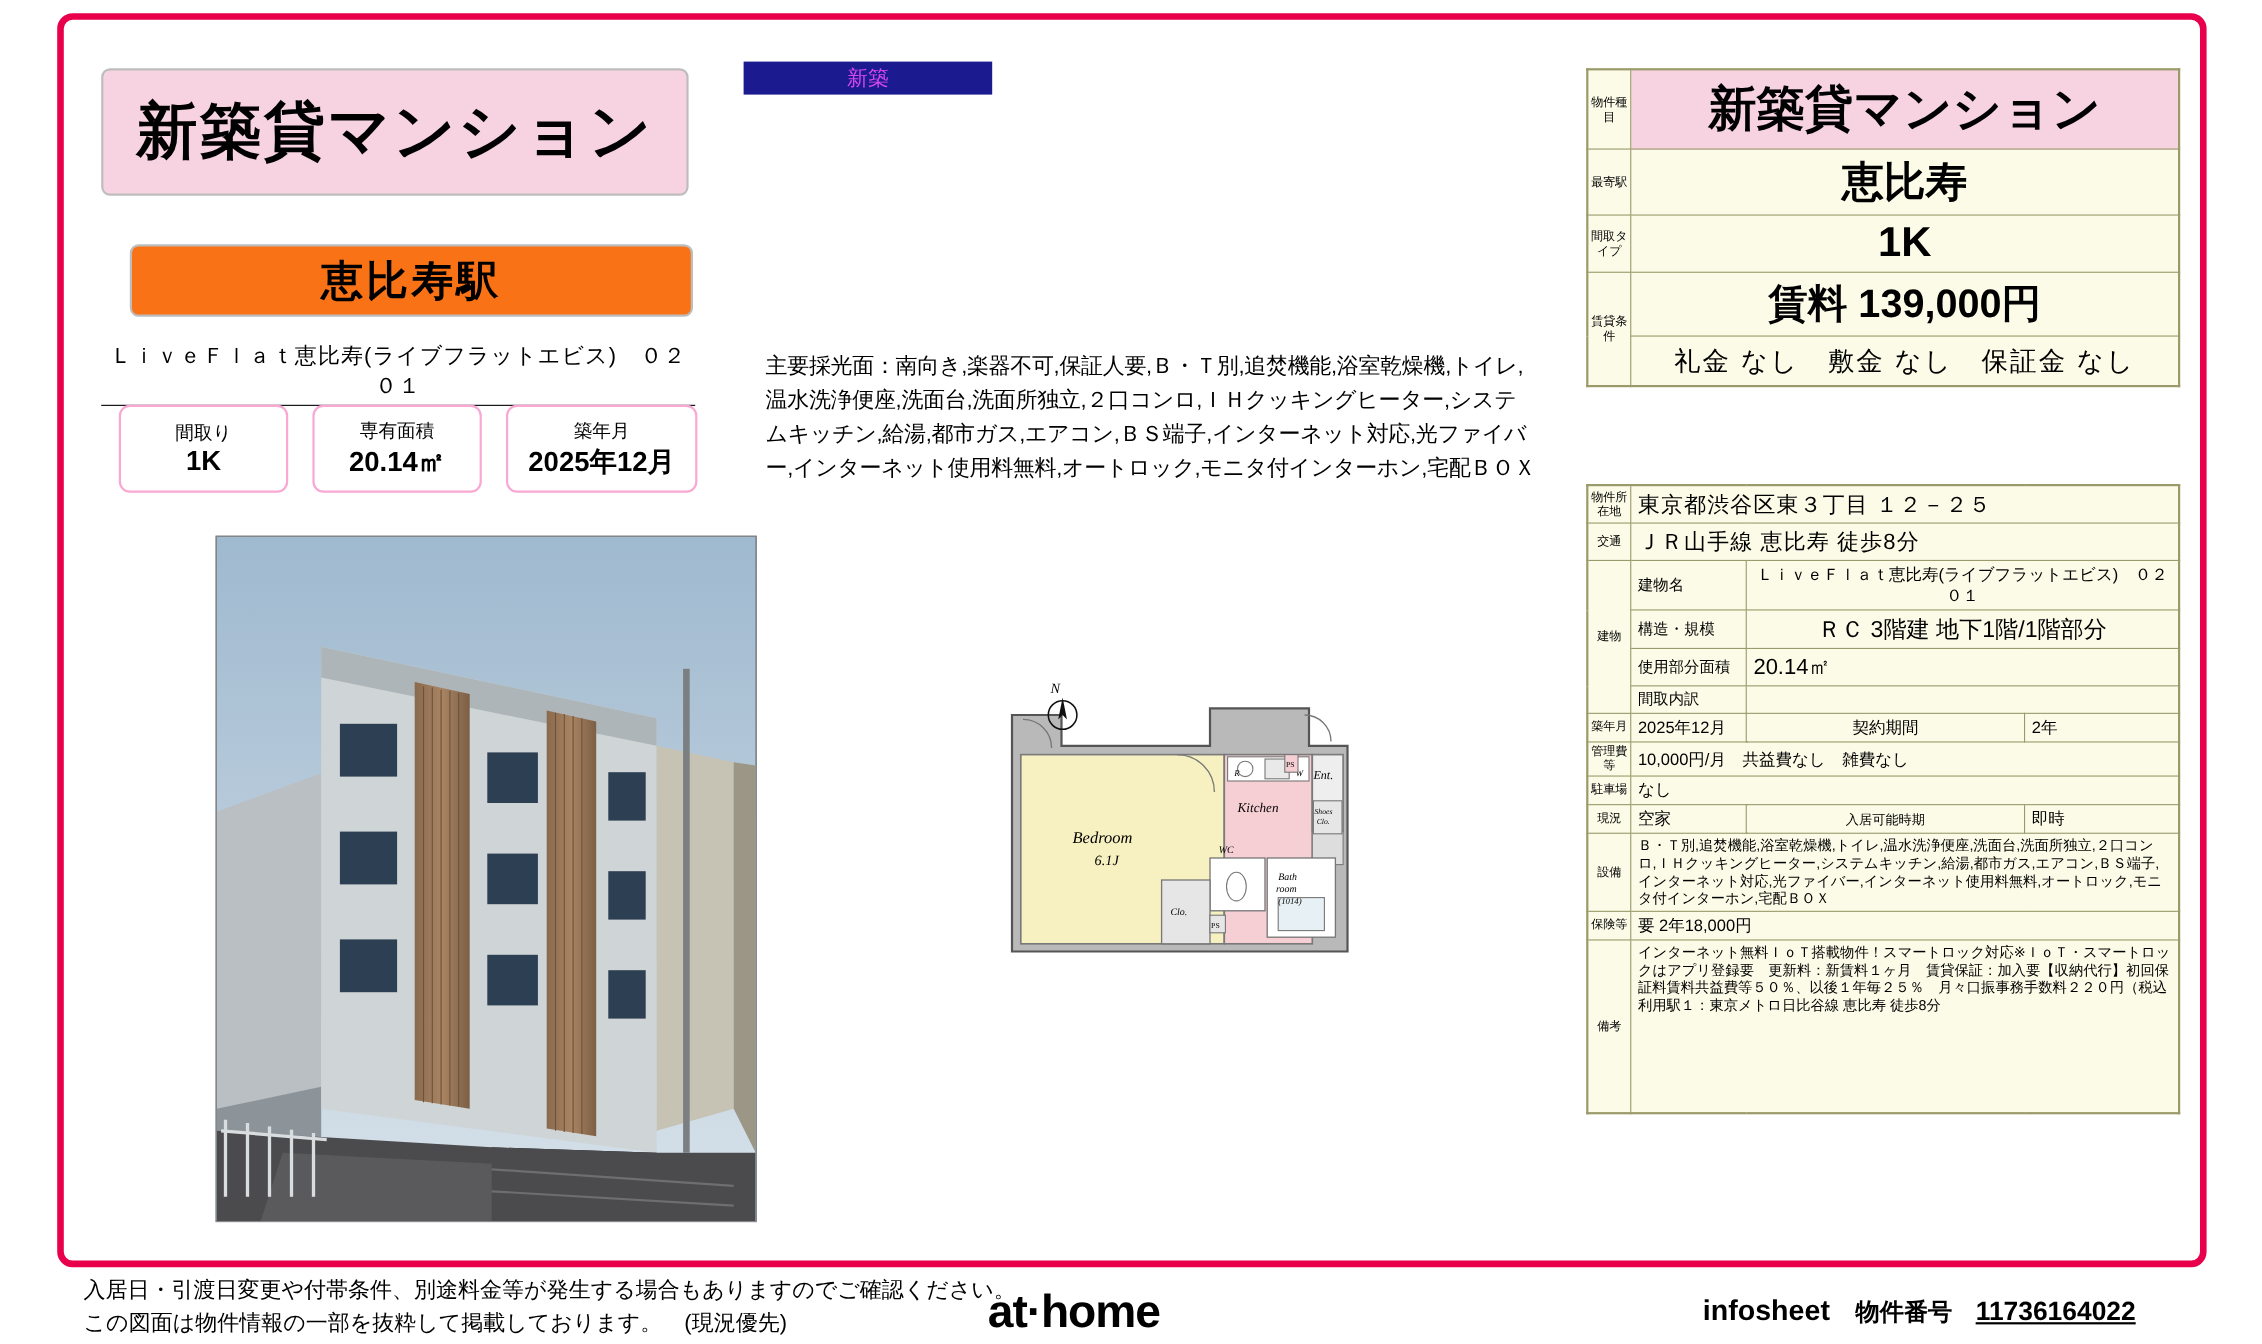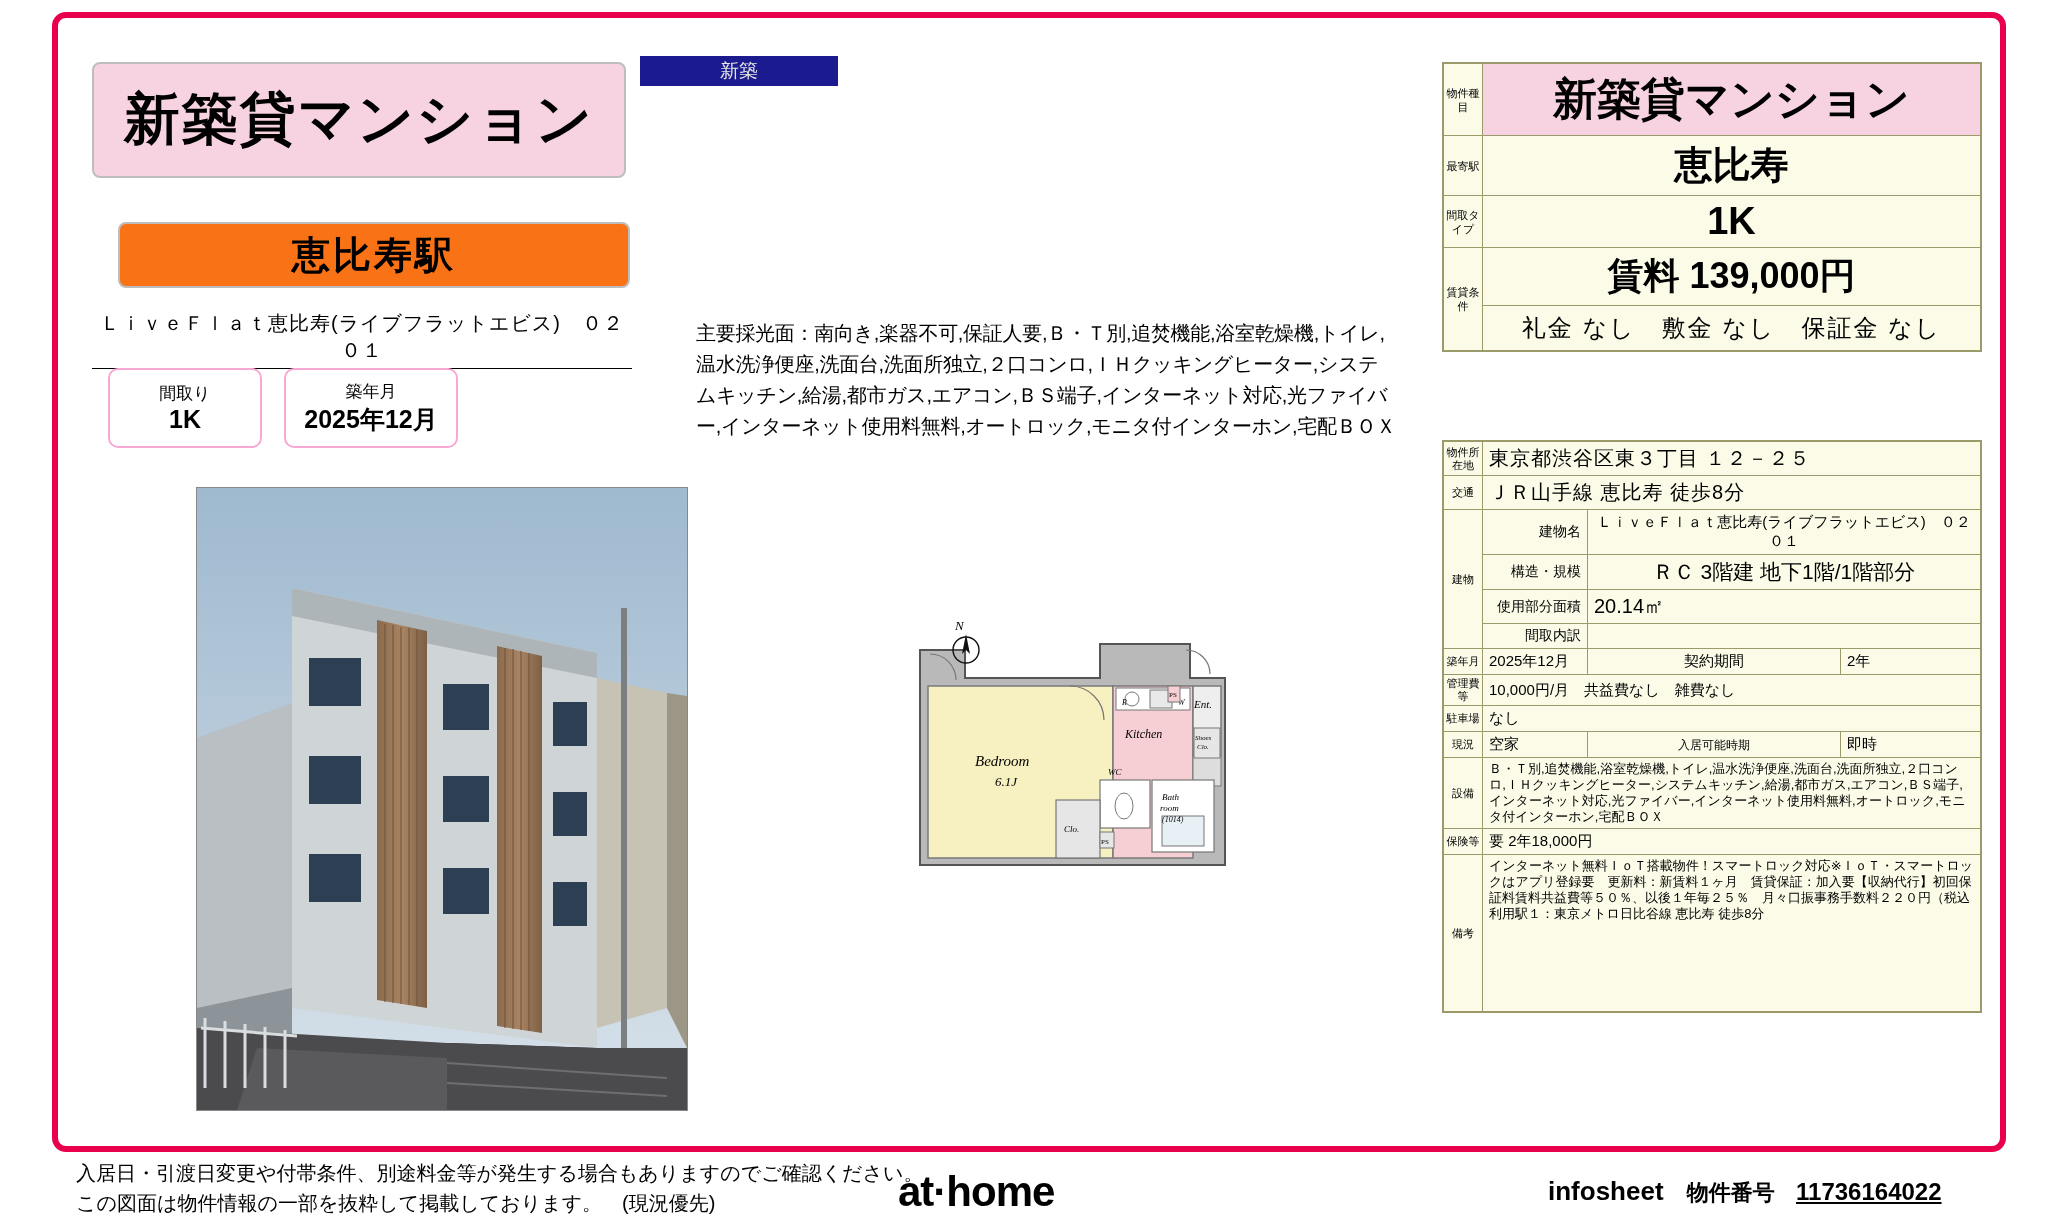--- a/index.html
+++ b/index.html
@@ -40,22 +40,22 @@
   .spec .val{font-size:25px;font-weight:bold;}
   .spec.wide{width:170px;}
 
   .photo{
     position:absolute;left:196px;top:487px;width:490px;height:622px;
     border:1px solid #888;background:#6d7d8c;overflow:hidden;
   }
 
   
   .shinchiku-tab{
-    position:absolute;left:640px;top:56px;width:198px;height:30px;
-    background:#1b1b8f;color:#e5e5e5;font-size:19px;
+    position:absolute;left:676px;top:56px;width:226px;height:30px;
+    background:#1b1b8f;color:#d946ef;font-size:19px;
     display:flex;align-items:center;justify-content:center;
   }
   .check-title{
     position:absolute;left:676px;top:270px;width:700px;height:34px;
     background:linear-gradient(to right,#fbf8d0,#fbf8d0);
     font-size:25px;font-weight:bold;display:flex;align-items:center;padding-left:8px;
     box-sizing:border-box;
   }
   .check-body{
     position:absolute;left:696px;top:318px;width:700px;
@@ -82,21 +82,21 @@
   .r-rent{font-size:36px;font-weight:bold;text-align:center;padding:4px 0;}
   .r-cond{font-size:24px;text-align:center;padding:6px 0;letter-spacing:2px;}
 
   .dtable{
     position:absolute;left:1442px;top:440px;width:540px;
     border:2px solid #9a9a6a;border-collapse:collapse;background:#fbfbe8;
     font-size:15px;
   }
   .dtable td{border:1px solid #9a9a6a;padding:3px 6px;vertical-align:middle;}
   .dtable .lab{width:34px;text-align:center;font-size:11px;line-height:13px;padding:2px;}
-  .dtable .sublab{width:92px;text-align:right;font-size:14px;}
+  .dtable .sublab{width:92px;text-align:left;font-size:14px;}
   .addr{font-size:20px;letter-spacing:1px;}
   .small{font-size:13px;line-height:16px;}
   .center{text-align:center;}
 
   
   .foot-note{
     position:absolute;left:76px;top:1158px;font-size:20px;line-height:30px;
   }
   .athome{
     position:absolute;left:898px;top:1168px;font-size:42px;font-weight:bold;letter-spacing:-1px;
@@ -118,20 +118,24 @@
   </div>
   <div class="station-box">
     <span>恵比寿駅</span>
   </div>
   <div class="bldg-name">ＬｉｖｅＦｌａｔ恵比寿(ライブフラットエビス)　０２０１</div>
 
   <div class="spec-row">
     <div class="spec">
       <div class="lab">間取り</div>
       <div class="val">1K</div>
+    </div>
+    <div class="spec">
+      <div class="lab">専有面積</div>
+      <div class="val">20.14㎡</div>
     </div>
     <div class="spec wide">
       <div class="lab">築年月</div>
       <div class="val">2025年12月</div>
     </div>
   </div>
 
   <div class="photo">
     <svg width="490" height="622" viewBox="0 0 490 622">
       <defs>

